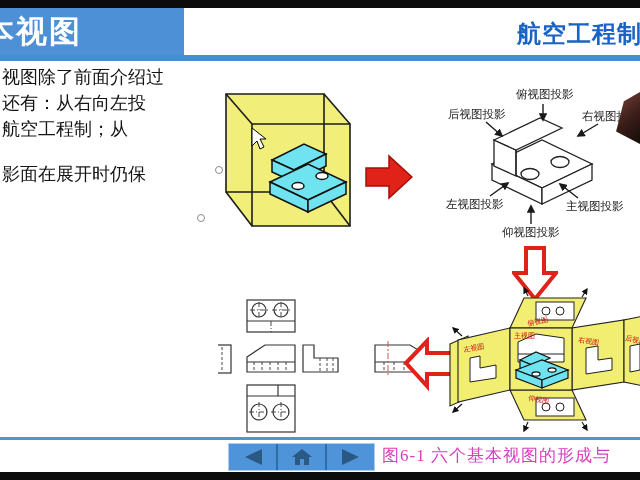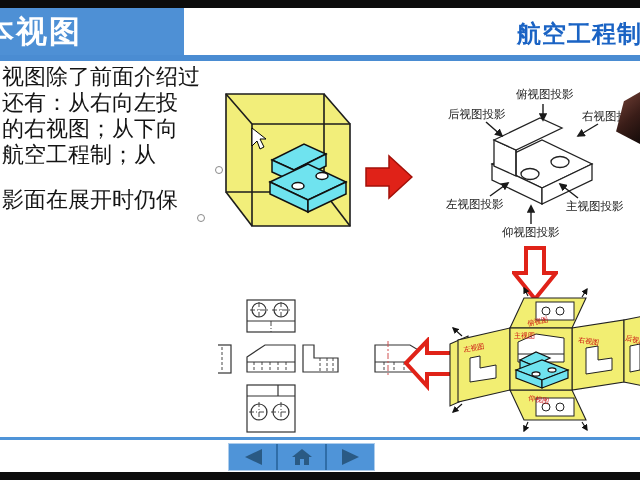--- a/index.html
+++ b/index.html
@@ -9,21 +9,21 @@
   }
   .abs{position:absolute;}
   
   .top-black{left:0;top:0;width:640px;height:8px;background:#0c0c0c;}
   .title-block{left:0;top:8px;width:184px;height:47px;background:#4e90d5;overflow:hidden;}
   .title-block .t{color:#ffffff;font-weight:bold;font-size:31px;line-height:47px;margin-left:-17px;white-space:nowrap;letter-spacing:2px;}
   .header-underline{left:0;top:55px;width:640px;height:6px;background:#4a8cd2;}
   .course-title{right:-2px;top:18px;color:#1a63c4;font-weight:bold;font-size:24px;letter-spacing:1px;white-space:nowrap;}
   
   .text-block{left:2px;top:64px;width:218px;color:#141414;
-    font-family:"Liberation Serif",serif;font-size:22px;line-height:26px;white-space:nowrap;}
+    font-family:"Liberation Serif",serif;font-size:18px;line-height:26px;white-space:nowrap;}
   .text-block .p2{margin-top:19px;}
   .hl{color:#3b3bd0;}
   
   .handle{width:6px;height:6px;border:1px solid #8a8a8a;border-radius:50%;background:#fff;}
   .corner-photo{left:614px;top:92px;width:26px;height:52px;
     background:linear-gradient(140deg,#7a453a 0%,#3a1d18 55%,#140b09 100%);
     clip-path:polygon(100% 0,100% 100%,8% 76%,38% 18%);}
   
   .content-bottom-line{left:0;top:437px;width:640px;height:3px;background:#4f94d8;}
   .nav-bar{left:228px;top:443px;width:147px;height:28px;background:#4f94d8;display:flex;
@@ -43,21 +43,20 @@
   <div class="abs top-black"></div>
   <div class="abs title-block">
     <div class="t">本视图</div>
   </div>
   <div class="abs header-underline"></div>
   <div class="abs course-title">航空工程制</div>
 
   <div class="abs text-block">
     <div>视图除了前面介绍过</div>
     <div>还有：从右向左投</div>
-    <div>的右视图；从下向</div>
     <div>航空工程制；从</div>
     <div class="p2">影面在展开时仍保</div>
   </div>
 
   <svg class="abs" style="left:212px;top:76px;" width="152" height="172" viewBox="0 0 152 172">
     <polygon points="14,18 112,18 138,48 138,150 40,150 14,116" fill="#f2ee7a" stroke="none"></polygon>
     <g fill="none" stroke="#1c1c1c" stroke-width="1.6">
       <polygon points="14,18 112,18 112,116 14,116"></polygon>
       <polygon points="40,48 138,48 138,150 40,150"></polygon>
       <line x1="14" y1="18" x2="40" y2="48"></line>
@@ -259,15 +258,16 @@
         <polygon points="11,1 21,9 18,9 18,17 4,17 4,9 1,9" fill="#2a5a84"></polygon>
         <rect x="9" y="11" width="4" height="6" fill="#4f94d8"></rect>
       </svg>
     </div>
     <div class="nav-btn">
       <svg width="22" height="18" viewBox="0 0 22 18">
         <polygon points="2,1 2,17 19,9" fill="#2a5a84"></polygon>
       </svg>
     </div>
   </div>
+  <div class="abs caption">图6-1 六个基本视图的形成与</div>
   <div class="abs bottom-black"></div>
 
 </div>
 
 </body></html>

